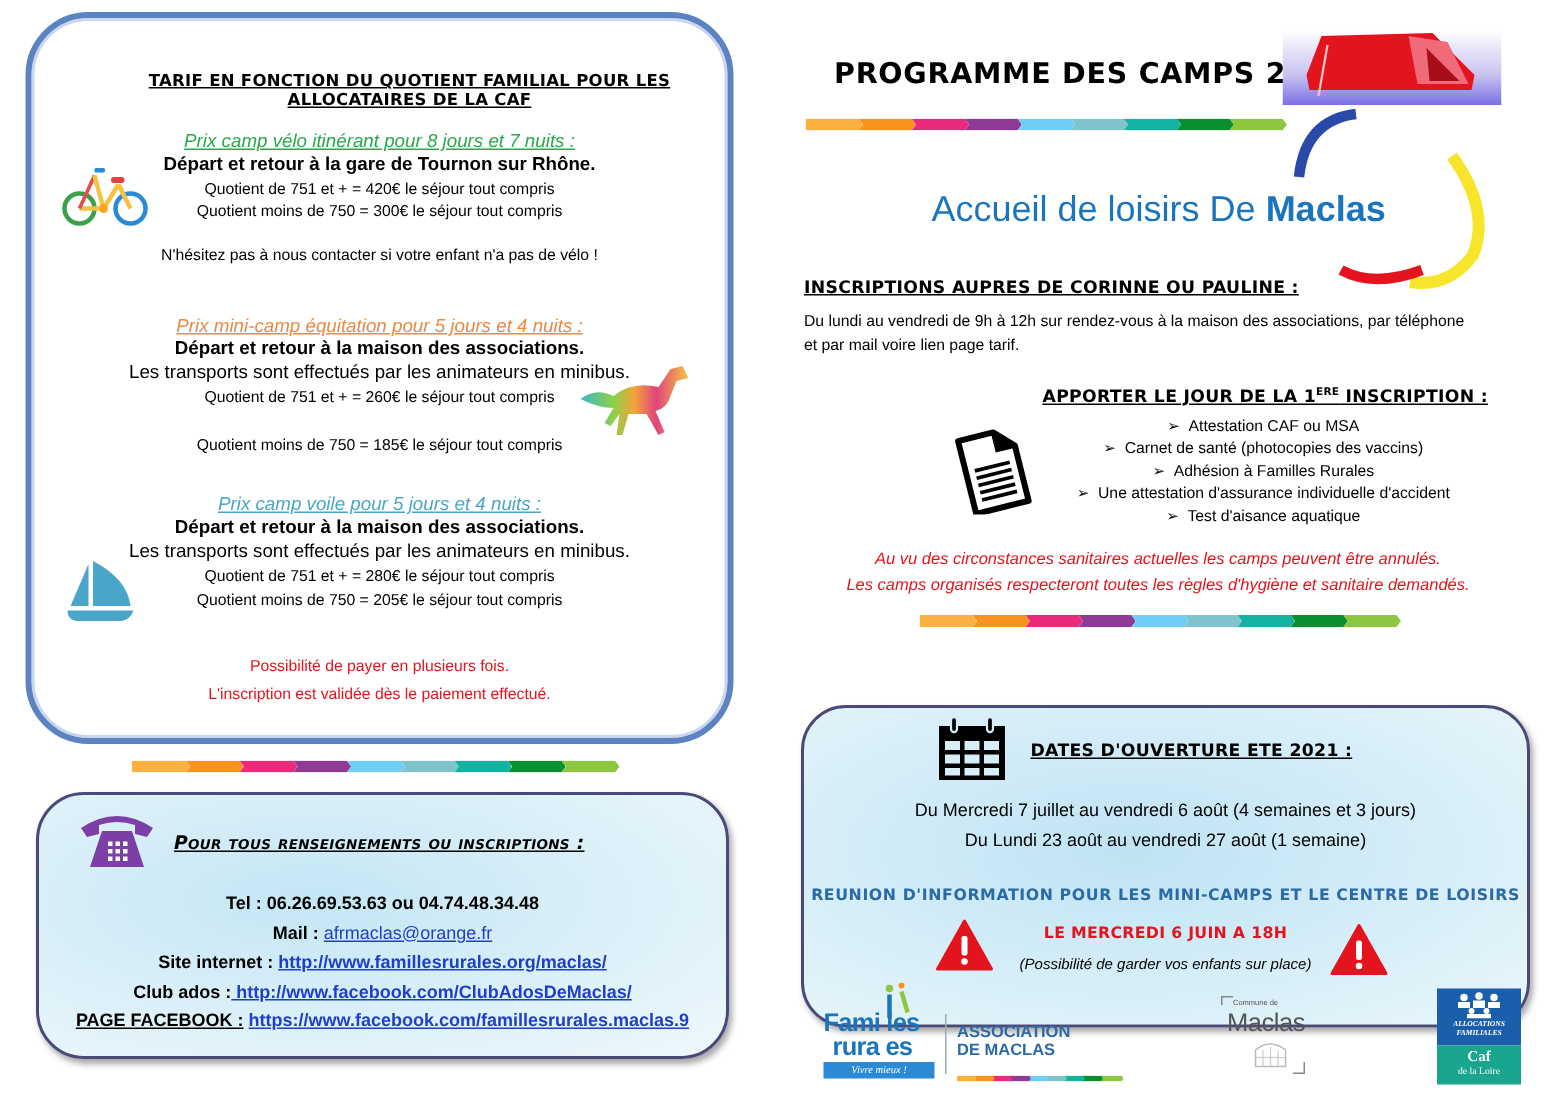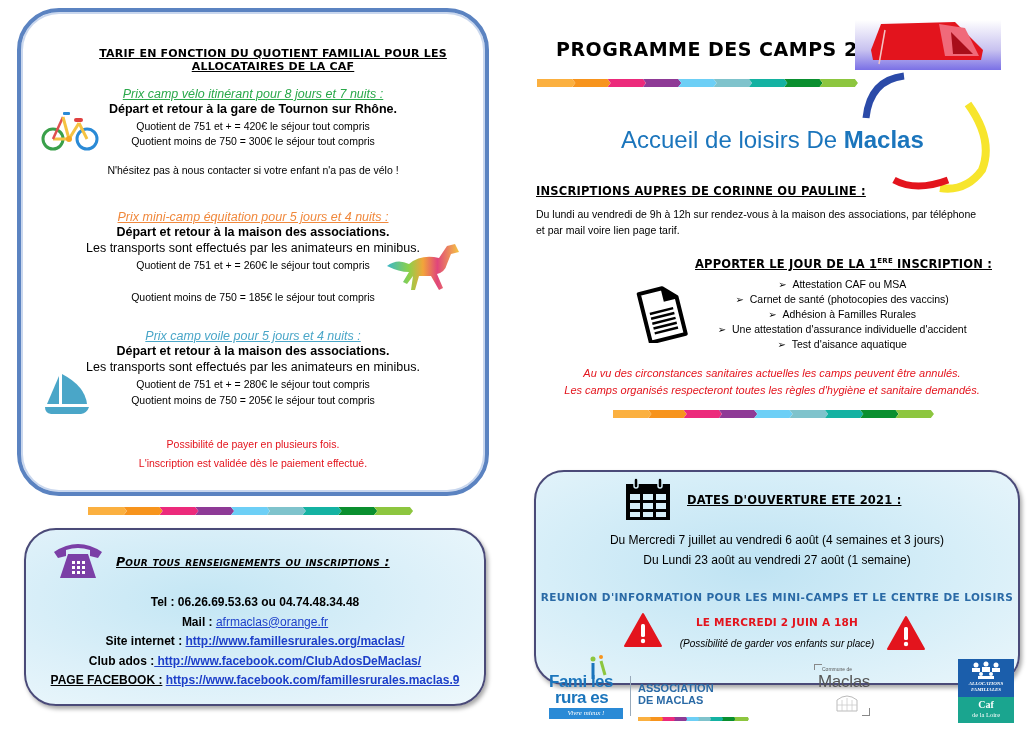--- a/index.html
+++ b/index.html
@@ -263,21 +263,21 @@
     </g>
   </svg>
   <div class="abs title-font" style="left:151px;top:21px;font-size:11.5px;text-decoration:underline;">DATES D'OUVERTURE ETE 2021 :</div>
 
   <div class="abs center" style="left:0;right:0;top:58px;font-size:12px;line-height:20px;">
     <div>Du Mercredi 7 juillet au vendredi 6 août (4 semaines et 3 jours)</div>
     <div>Du Lundi 23 août au vendredi 27 août (1 semaine)</div>
   </div>
 
   <div class="abs center title-font" style="left:0;right:0;top:119px;font-size:10.5px;color:#2a6aa6;letter-spacing:0.4px;">REUNION D'INFORMATION POUR LES MINI-CAMPS ET LE CENTRE DE LOISIRS</div>
-  <div class="abs center title-font" style="left:0;right:0;top:144px;font-size:10.5px;color:#e3141d;">LE MERCREDI 2 JUIN A 18H</div>
+  <div class="abs center title-font" style="left:0;right:0;top:144px;font-size:10.5px;color:#e3141d;">LE MERCREDI 6 JUIN A 18H</div>
   <div class="abs center" style="left:0;right:0;top:166px;font-size:10px;font-style:italic;">(Possibilité de garder vos enfants sur place)</div>
 
   <svg class="abs" style="left:87px;top:140px" width="40" height="36" viewBox="0 0 40 36">
     <path d="M20 2 L38 34 L2 34 Z" fill="#e3141d" stroke="#e3141d" stroke-width="2" stroke-linejoin="round"></path>
     <rect x="18" y="12" width="4" height="13" rx="1.5" fill="#fff"></rect>
     <circle cx="20" cy="29" r="2.2" fill="#fff"></circle>
   </svg>
   <svg class="abs" style="left:350px;top:143px" width="40" height="36" viewBox="0 0 40 36">
     <path d="M20 2 L38 34 L2 34 Z" fill="#e3141d" stroke="#e3141d" stroke-width="2" stroke-linejoin="round"></path>
     <rect x="18" y="12" width="4" height="13" rx="1.5" fill="#fff"></rect>

